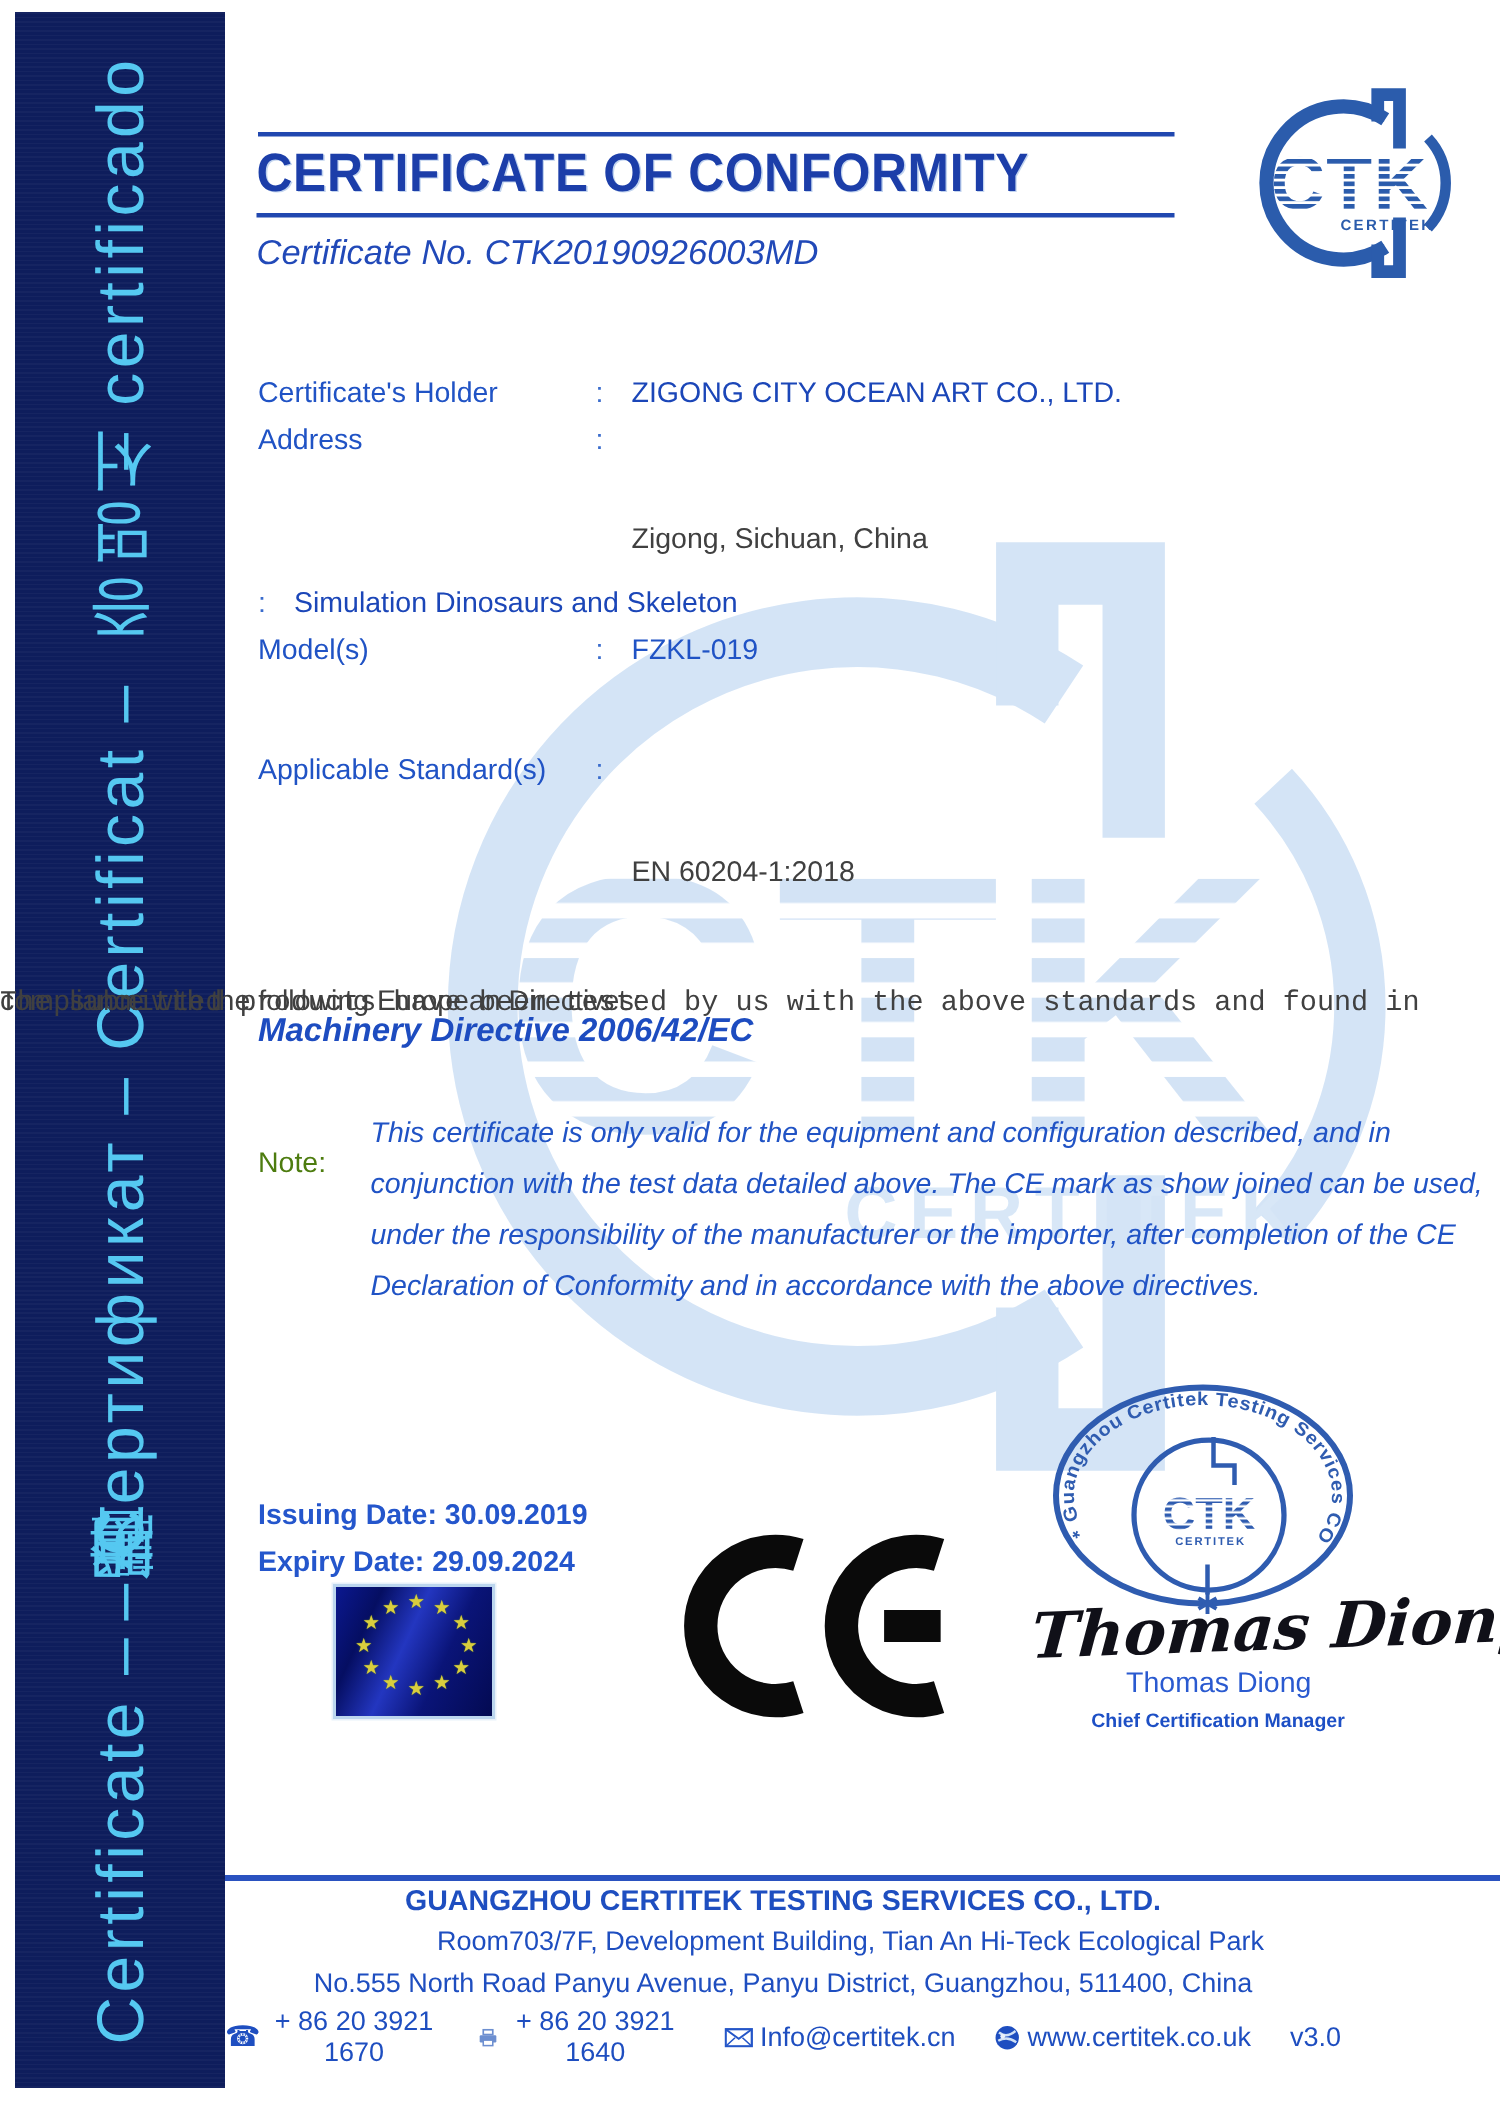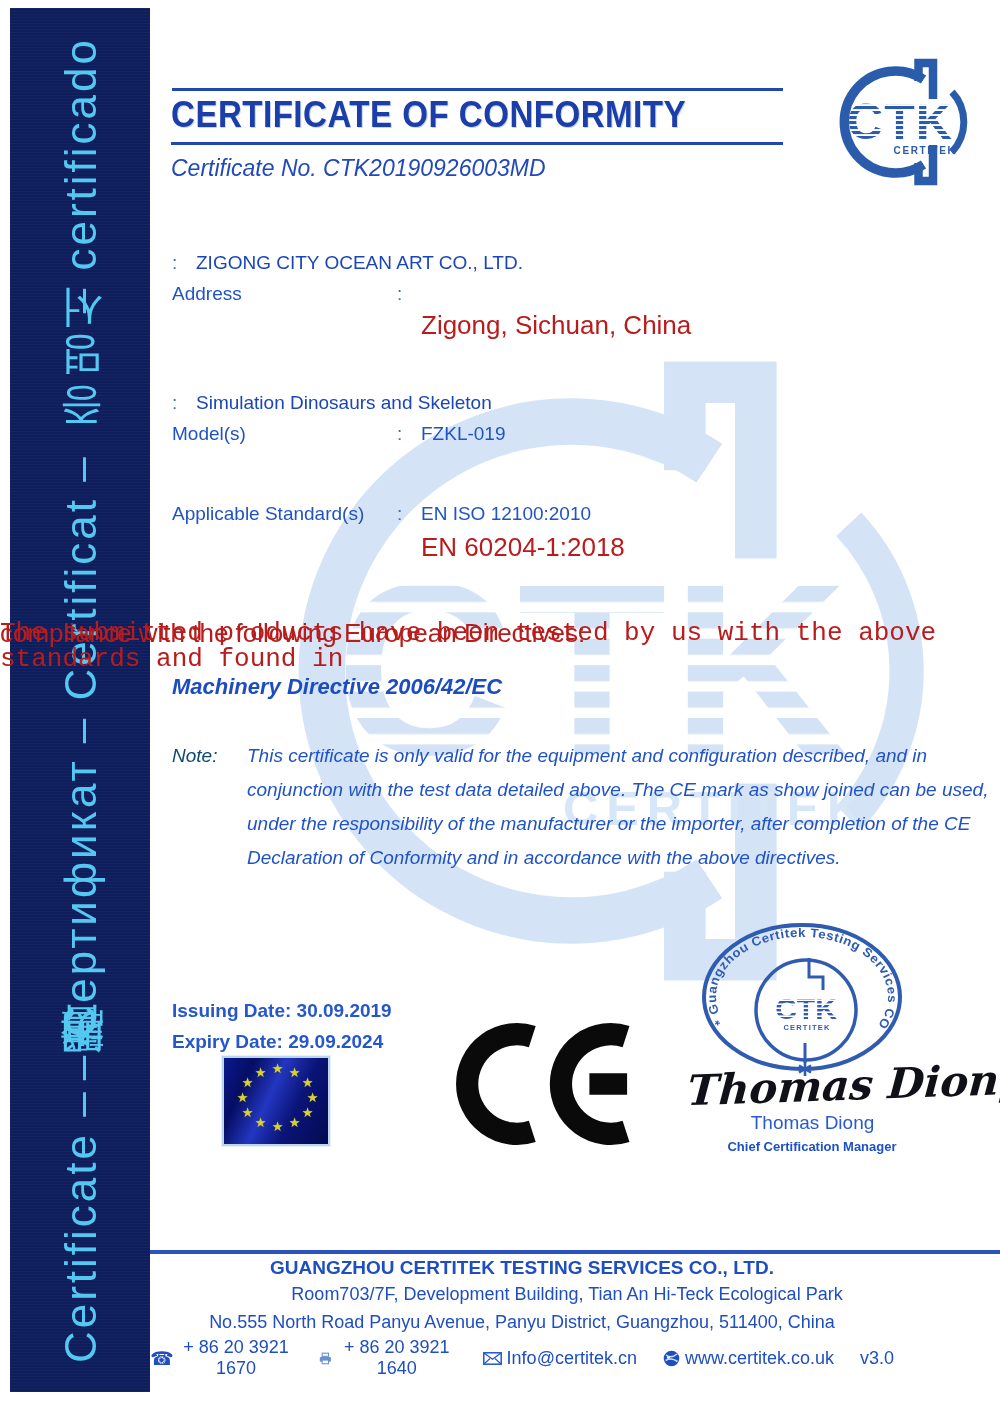--- a/index.html
+++ b/index.html
@@ -37,23 +37,23 @@
     text-shadow:1px 1px 0 rgba(120,160,220,.45);
   }
   .certno { position:absolute; left:171px; top:155px; font-size:23px; color:#2149b8;font-style:italic; }
 
   
   .row { position:absolute; left:172px; width:812px; display:flex; font-size:19px; line-height:26px; color:#2053c5; }
   .row .lbl   { width:225px; flex:0 0 225px; }
   .row .colon { width:24px;  flex:0 0 24px; color:#3a6ccd; }
   .row .val   { flex:1; }
   .bold { font-weight:normal; color:#1b46b8; }
-  .plain-line { position:absolute; font-size:26px; color:#b91c1c; line-height:26px; }
+  .plain-line { position:absolute; font-size:19px; color:#404040; line-height:26px;margin-top:35px; }
   .directive { position:absolute; left:172px; top:674px; font-size:22px; font-weight:bold; font-style:italic; color:#1d4cc0; }
-  .note-lbl { position:absolute; left:172px; top:745px; font-size:19px; font-style:italic; color:#0c4a6e; }
+  .note-lbl { position:absolute; left:172px; top:765px; font-size:19px; color:#4d7c0f; }
   .note-line { position:absolute; left:247px; font-size:19px; font-style:italic; color:#2053c5; white-space:nowrap; }
 
   .date-line { position:absolute; left:172px; font-size:19px; font-weight:600; color:#2456cc; }
 
   
   .flag {
     position:absolute; left:222px; top:1056px; width:108px; height:90px;
     background:linear-gradient(115deg,#0b1890 0%,#050e62 22%,#2336c0 44%,#0a1478 66%,#030a52 100%);
     border:2px solid #bcd6ee; box-shadow:0 0 0 1px #e8f1fa;
   }
@@ -117,20 +117,21 @@
 <svg class="abs" style="left:828px; top:56px;" width="150" height="132" viewBox="0 0 150 132">
   <path d="M 95.5 23.5 A 51 51 0 1 0 95.5 108.5" fill="none" stroke="#2b5cac" stroke-width="9.5"></path>
   <path d="M 90.5 25 V 7 H 105 V 43" fill="none" stroke="#2b5cac" stroke-width="8.5"></path>
   <path d="M 90.5 107 V 125 H 105 V 89" fill="none" stroke="#2b5cac" stroke-width="8.5"></path>
   <path d="M 124 36 A 44 44 0 0 1 124 96" fill="none" stroke="#2b5cac" stroke-width="7"></path>
   <text x="72" y="83" text-anchor="middle" font-size="50" font-weight="bold" letter-spacing="1" fill="url(#stripesBlue)">CTK</text>
   <text x="97" y="97.5" text-anchor="middle" font-size="10" font-weight="bold" letter-spacing="1.6" fill="#2b5cac">CERTITEK</text>
 </svg>
 
 <div class="row" style="top:250px;">
+  <span class="lbl">Certificate's Holder</span>
   <span class="colon">:</span>
   <span class="val bold">ZIGONG CITY OCEAN ART CO., LTD.</span>
 </div>
 <div class="row" style="top:281px;">
   <span class="lbl">Address</span>
   <span class="colon">:</span>
 </div>
 <div class="plain-line" style="left:421px; top:312px;">Zigong, Sichuan, China</div>
 
 <div class="row" style="top:390px;">
@@ -139,21 +140,20 @@
 </div>
 <div class="row" style="top:421px;">
   <span class="lbl">Model(s)</span>
   <span class="colon">:</span>
   <span class="val">FZKL-019</span>
 </div>
 
 <div class="row" style="top:501px;">
   <span class="lbl">Applicable Standard(s)</span>
   <span class="colon">:</span>
-  <span class="val">EN ISO 12100:2010</span>
 </div>
 <div class="plain-line" style="left:421px; top:534px;">EN 60204-1:2018</div>
 
 <div class="plain-line" style="top:620px;font-family:Liberation Mono, monospace;">The submitted products have been tested by us with the above standards and found in</div>
 <div class="plain-line" style="top:620px;">compliance with the following European Directives:</div>
 
 <div class="directive">Machinery Directive 2006/42/EC</div>
 
 <div class="note-lbl">Note:</div>
 <div class="note-line" style="top:745px;">This certificate is only valid for the equipment and configuration described, and in</div>

